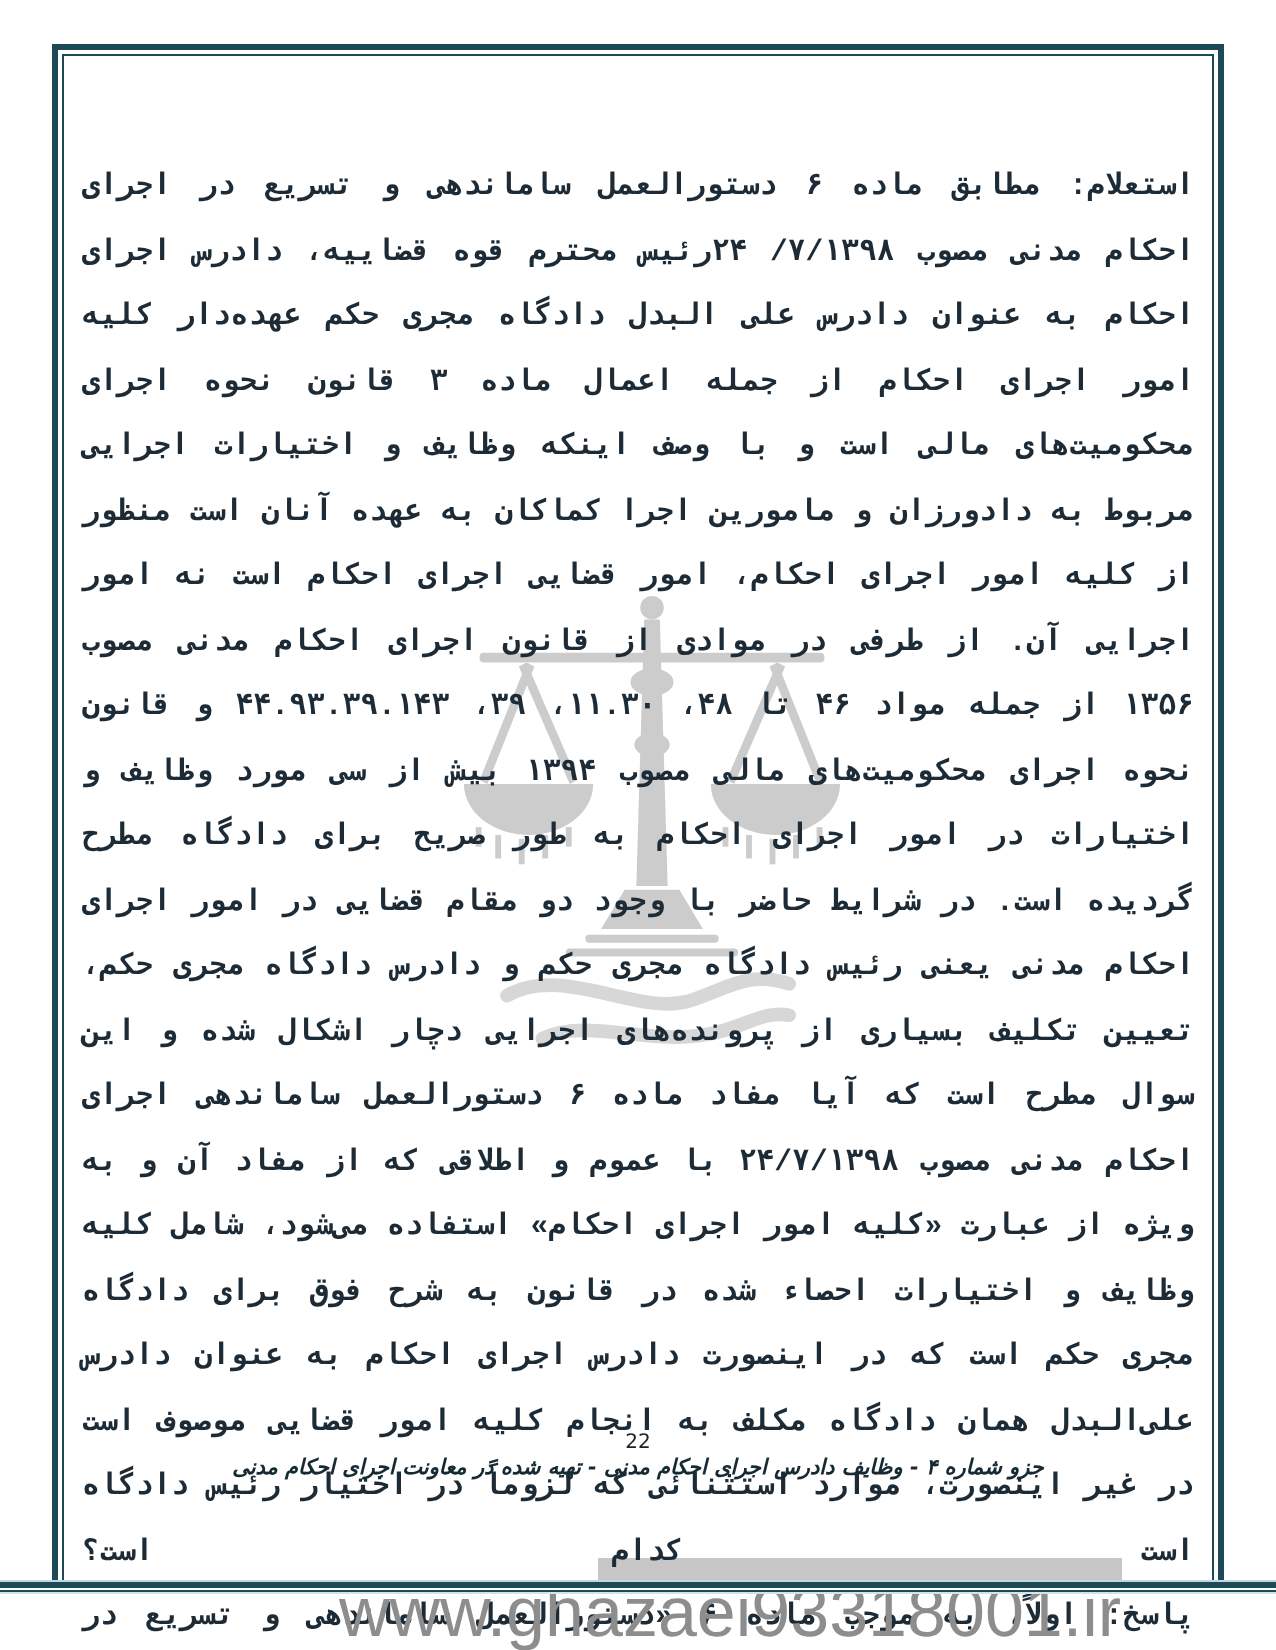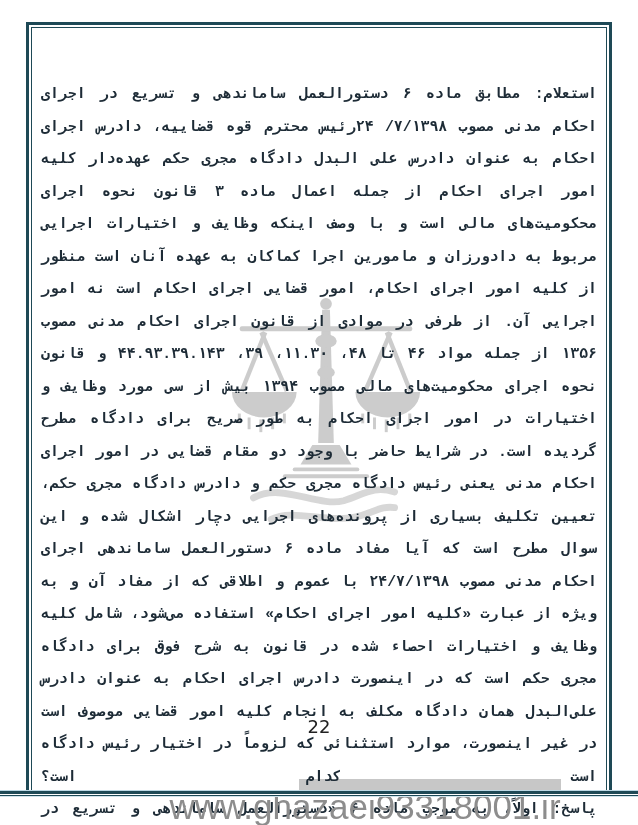--- a/index.html
+++ b/index.html
@@ -28,21 +28,21 @@
   .lead{font-weight:800;}
 
   
   .watermark-center{position:absolute;left:228px;top:296px;z-index:0;}
 
   
   .footer{
     position:absolute;left:32px;right:32px;top:716px;z-index:2;
     text-align:center;direction:rtl;color:#16272f;
   }
-  .page-number{font-size:18px;font-weight:400;color:#222;direction:ltr;margin-bottom:1px;}
+  .page-number{font-size:10px;font-weight:400;color:#222;direction:ltr;margin-bottom:1px;}
   .footer-line1{font-size:10.5px;font-weight:bold;font-style:italic;color:#152a33;}
   .footer-line2{font-size:10px;font-weight:bold;font-style:italic;color:#152a33;margin-top:3px;}
   .footer-line2 .url{font-style:normal;font-weight:400;color:#333;font-size:10.5px;direction:ltr;unicode-bidi:embed;}
 
   
   .letter-tops-band{position:absolute;left:299px;top:779px;width:262px;height:13px;background:#c7c7c7;z-index:1;}
   .site-watermark{
     position:absolute;left:0;top:787px;width:638px;box-sizing:border-box;padding-left:92px;
     text-align:center;font-size:35px;font-weight:400;color:#8d8d8d;z-index:2;
     font-family:"Liberation Sans","DejaVu Sans",sans-serif;white-space:nowrap;
@@ -104,20 +104,21 @@
     </svg>
   </div>
 
   <div class="content">
     <p class="para"><span class="lead">استعلام:</span> <span>مطابق ماده ۶ دستورالعمل ساماندهی و تسریع در اجرای احکام مدنی مصوب ۷/۱۳۹۸/ ۲۴رئیس محترم قوه قضاییه، دادرس اجرای احکام به عنوان دادرس علی البدل دادگاه مجری حکم عهده‌دار کلیه امور اجرای احکام از جمله اعمال ماده ۳ قانون نحوه اجرای محکومیت‌های مالی است و با وصف اینکه وظایف و اختیارات اجرایی مربوط به دادورزان و مامورین اجرا کماکان به عهده آنان است منظور از کلیه امور اجرای احکام، امور قضایی اجرای احکام است نه امور اجرایی آن. از طرفی در موادی از قانون اجرای احکام مدنی مصوب ۱۳۵۶ از جمله مواد ۴۶ تا ۴۸، ۱۱.۳۰، ۳۹، ۴۴.۹۳.۳۹.۱۴۳ و قانون نحوه اجرای محکومیت‌های مالی مصوب ۱۳۹۴ بیش از سی مورد وظایف و اختیارات در امور اجرای احکام به طور صریح برای دادگاه مطرح گردیده است. در شرایط حاضر با وجود دو مقام قضایی در امور اجرای احکام مدنی یعنی رئیس دادگاه مجری حکم و دادرس دادگاه مجری حکم، تعیین تکلیف بسیاری از پرونده‌های اجرایی دچار اشکال شده و این سوال مطرح است که آیا مفاد ماده ۶ دستورالعمل ساماندهی اجرای احکام مدنی مصوب ۲۴/۷/۱۳۹۸ با عموم و اطلاقی که از مفاد آن و به ویژه از عبارت «کلیه امور اجرای احکام» استفاده می‌شود، شامل کلیه وظایف و اختیارات احصاء شده در قانون به شرح فوق برای دادگاه مجری حکم است که در اینصورت دادرس اجرای احکام به عنوان دادرس علی‌البدل همان دادگاه مکلف به انجام کلیه امور قضایی موصوف است در غیر اینصورت، موارد استثنائی که لزوماً در اختیار رئیس دادگاه است کدام است؟</span></p>
     <p class="para"><span class="lead">پاسخ:</span> <span>اولاً، به موجب ماده ۶ «دستورالعمل ساماندهی و تسریع در اجرای احکام مدنی مصوب ۲۴/۷/۱۳۹۸» ریاست محترم قوه قضاییه «پس از ارجاع پرونده به واحد اجرا، دادرس اجرای احکام به عنوان دادرس علی‌البدل دادگاه مجری حکم، عهده‌دار کلیه امور اجرای احکام از جمله اجرای ماده ۳ قانون نحوه اجرای محکومیت‌های مالی مصوب ۱۳۹۴، اعطای مرخصی محکومان مالی و اتخاذ تصمیم درخصوص اعتراض به نحوه اجرا می‌باشد؛ این امر مانع از اعمال نظارت دادگاه صادرکننده رأی بر فرآیند اجرای حکم نمی‌باشد. ثانیاً، با توجه به اینکه دستورالعمل یادشده ناظر بر ساماندهی و تسریع در روند اجرای احکام مدنی است، لذا</span></p>
   </div>
 
   <div class="footer">
     <div class="page-number">22</div>
+    <div class="footer-line1">جزو شماره ۴ - وظایف دادرس اجرای احکام مدنی - تهیه شده در معاونت اجرای احکام مدنی</div>
   </div>
 
   <div class="frame-outer">
     <div class="frame-inner"></div>
   </div>
 
   <div class="letter-tops-band"></div>
   <div class="site-watermark">www.ghazaei93318001.ir</div>
   <div class="bottom-rule"></div>
 

